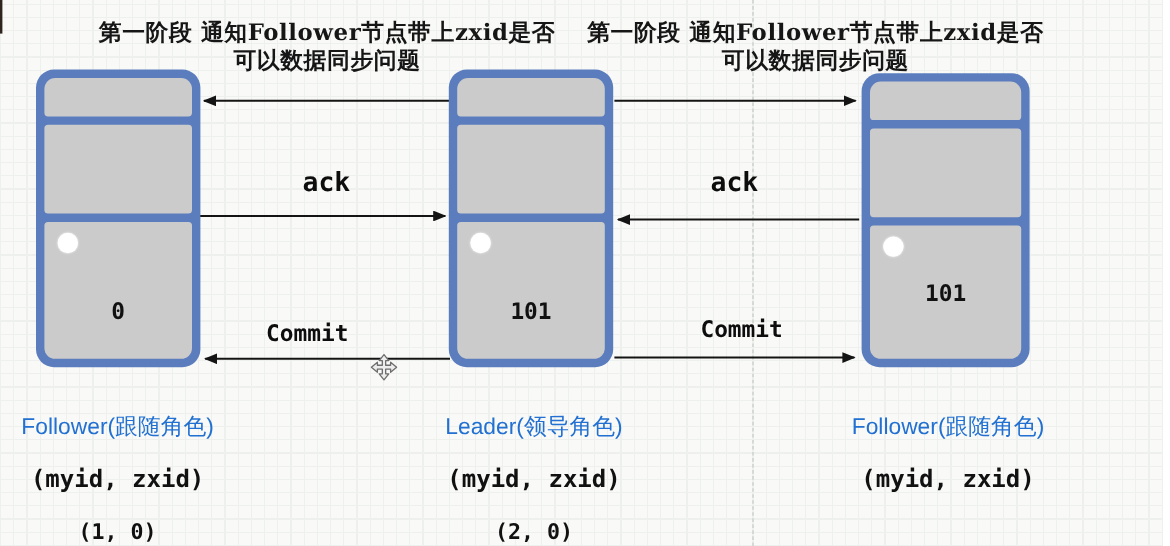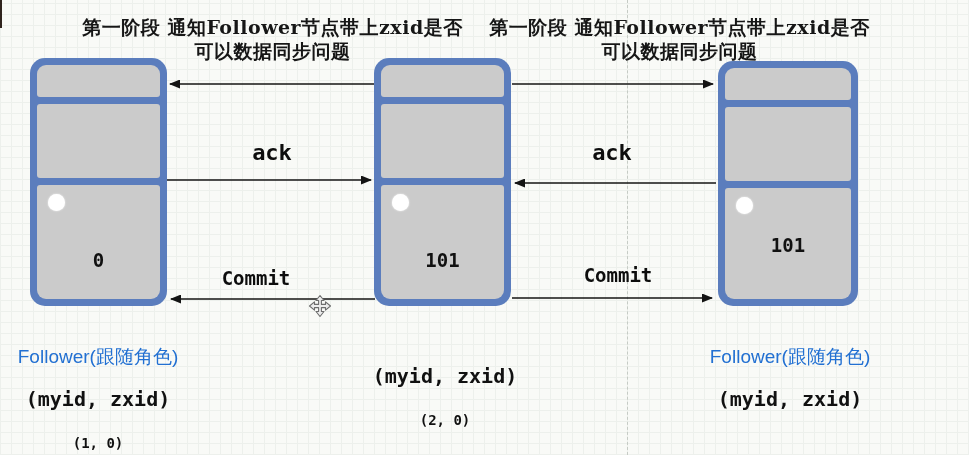--- a/index.html
+++ b/index.html
@@ -48,21 +48,21 @@
   
   .arrows{position:absolute;left:0;top:0;width:975px;height:455px;pointer-events:none;}
 
   
   .col{position:absolute;top:309px;width:190px;display:flex;flex-direction:column;align-items:center;text-align:left;margin-top:36px;}
   .col--1{left:3px;}
   .col--2{left:350px;}
   .col--3{left:695px;}
   .role-label{color:#2270d2;font-size:19px;line-height:23px;font-family:"Liberation Sans", sans-serif;}
   .tuple-label{margin-top:21px;color:#111;font-family:"DejaVu Sans Mono", monospace;font-weight:bold;font-size:20px;line-height:20px;}
-  .tuple-value{margin-top:24px;color:#111;font-family:"DejaVu Sans Mono", monospace;font-weight:bold;font-size:14px;line-height:21px;}
+  .tuple-value{margin-top:24px;color:#111;font-family:"DejaVu Sans Mono", monospace;font-weight:bold;font-size:18px;line-height:21px;}
 
   .move-cursor{position:absolute;left:308px;top:294px;width:24px;height:24px;}
 </style>
 </head>
 <body>
 
 <div class="canvas">
 
   <div class="guide-v"></div>
   <div class="edge-sliver"></div>
@@ -125,20 +125,21 @@
   <svg class="move-cursor" viewBox="0 0 24 24">
     <path d="M12 1.5 L16 6.5 H13.4 V10.4 H17.5 V7.8 L22.5 12 L17.5 16.2 V13.6 H13.4 V17.5 H16 L12 22.5 L8 17.5 H10.6 V13.6 H6.5 V16.2 L1.5 12 L6.5 7.8 V10.4 H10.6 V6.5 H8 Z" fill="#ededed" stroke="#6e6e6e" stroke-width="1.1" stroke-linejoin="round"></path>
   </svg>
 
   <div class="col col--1">
     <div class="role-label">Follower(跟随角色)</div>
     <div class="tuple-label">(myid, zxid)</div>
     <div class="tuple-value">(1, 0)</div>
   </div>
   <div class="col col--2">
+    <div class="role-label">Leader(领导角色)</div>
     <div class="tuple-label">(myid, zxid)</div>
     <div class="tuple-value">(2, 0)</div>
   </div>
   <div class="col col--3">
     <div class="role-label">Follower(跟随角色)</div>
     <div class="tuple-label">(myid, zxid)</div>
   </div>
 
 </div>
 

